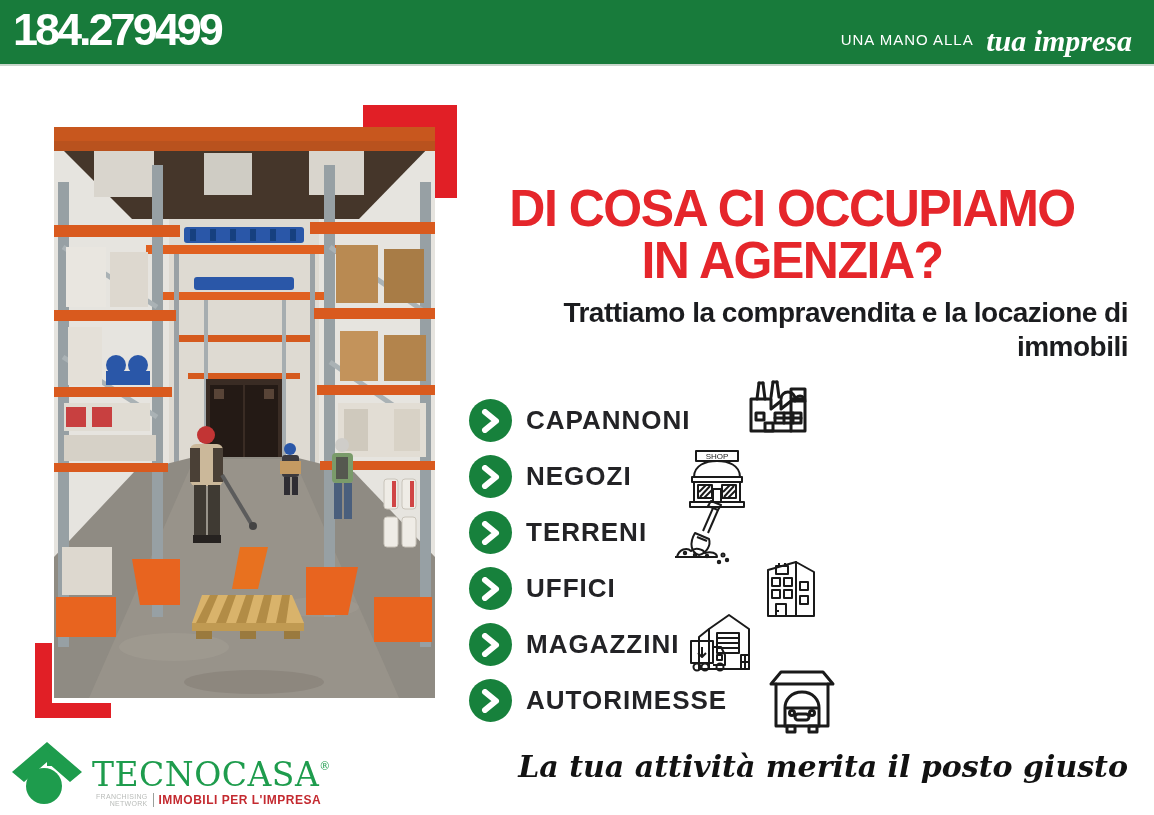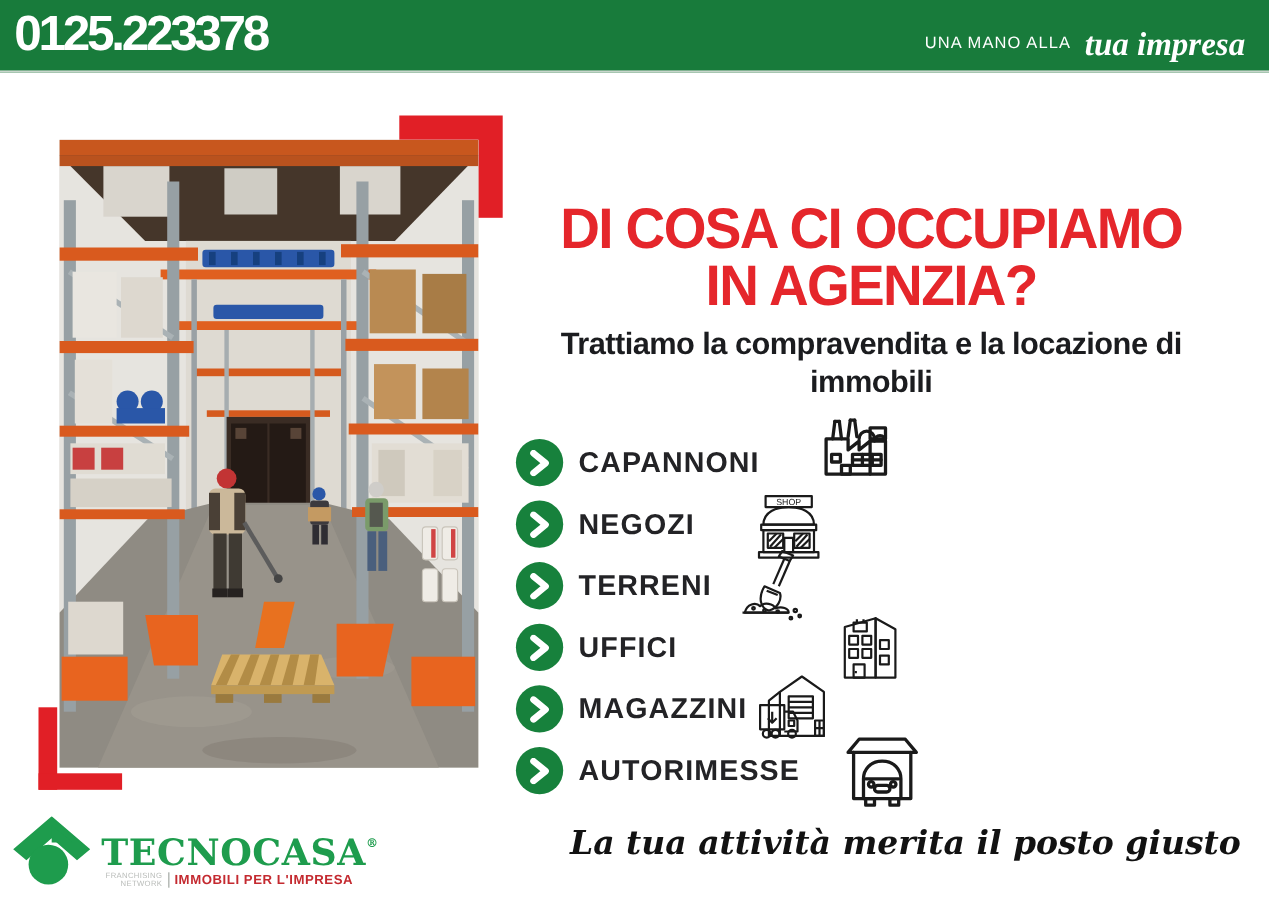--- a/index.html
+++ b/index.html
@@ -31,20 +31,21 @@
   .red-l-horiz { position:absolute; left:35px; top:703px; width:76px; height:15px; background:#E11F26; }
   
   .content { position:absolute; left:456px; top:184px; width:672px; text-align:center; }
   .title {
     color:#E5262B; font-size:50px; line-height:50px; font-weight:800;
     letter-spacing:-1.5px; transform:scaleY(1.04);
   }
   .subtitle {
     margin-top:12px; color:#1b1c1f; font-size:28px; line-height:34px; font-weight:700;
     letter-spacing:-0.5px;
+    text-align:right;
   }
   .services { position:absolute; left:469px; top:399px; }
   .service-row { display:flex; align-items:flex-start; height:43px; margin-bottom:13px; }
   .chevron-circle {
     width:43px; height:43px; border-radius:50%; background:#17813C; flex:0 0 43px;
     display:flex; align-items:center; justify-content:center;
   }
   .service-label {
     margin-left:14px; font-size:26px; font-weight:800; color:#232326;
     letter-spacing:1px; line-height:43px; white-space:nowrap;
@@ -54,41 +55,41 @@
   .icon-shop      { margin-left:54px; margin-top:-8px; }
   .icon-office    { margin-left:146px; margin-top:-9px; }
   .icon-shovel    { margin-left:26px; margin-top:-14px; }
   .icon-garage    { margin-left:40px; margin-top:-11px; }
   .icon-warehouse { margin-left:8px;  margin-top:-12px; }
   
   .footer-logo { position:absolute; left:8px; top:742px; display:flex; align-items:flex-start; }
   .logo-house { margin-right:6px; }
   .logo-textcol { padding-top:8px; }
   .logo-name {
-    color:#1E9C4D; font-size:33px; font-weight:700; letter-spacing:0.5px; line-height:33px;
+    color:#1E9C4D; font-size:33px; font-weight:400; letter-spacing:0.5px; line-height:33px;
     font-family:"DejaVu Serif", serif;
   }
   .logo-reg { font-size:11px; vertical-align:16px; color:#1E9C4D; }
   .logo-subrow { display:flex; align-items:center; margin-top:2px; margin-left:4px; }
   .logo-franchise { color:#b9bcb9; font-size:7px; line-height:7px; text-align:right; letter-spacing:0.3px; }
   .logo-divider { width:1px; height:14px; background:#9aa09b; margin:0 5px; }
   .logo-impresa { color:#C42A30; font-size:12px; font-weight:700; letter-spacing:0.5px; }
   .script-tagline {
     position:absolute; right:26px; top:749px; color:#121212;
     font-family:"DejaVu Serif", serif; font-style:italic; font-weight:bold; font-size:30px;
     white-space:nowrap;
   }
   .lineart { stroke:#1a1a1a; fill:none; stroke-width:3; stroke-linejoin:round; stroke-linecap:round; }
   .lineart-thin { stroke:#1a1a1a; fill:none; stroke-width:2; stroke-linejoin:round; }
 </style>
 </head>
 <body>
 
 <div class="header">
-  <div class="phone">0125.223378</div>
+  <div class="phone">184.279499</div>
   <div class="tagline">
     <span class="tagline-prefix">UNA MANO ALLA</span>
     <span class="tagline-script">tua impresa</span>
   </div>
 </div>
 
 <div class="red-square"></div>
 
 <div class="photo-wrap">
   <svg width="381" height="571" viewBox="0 0 381 571">

